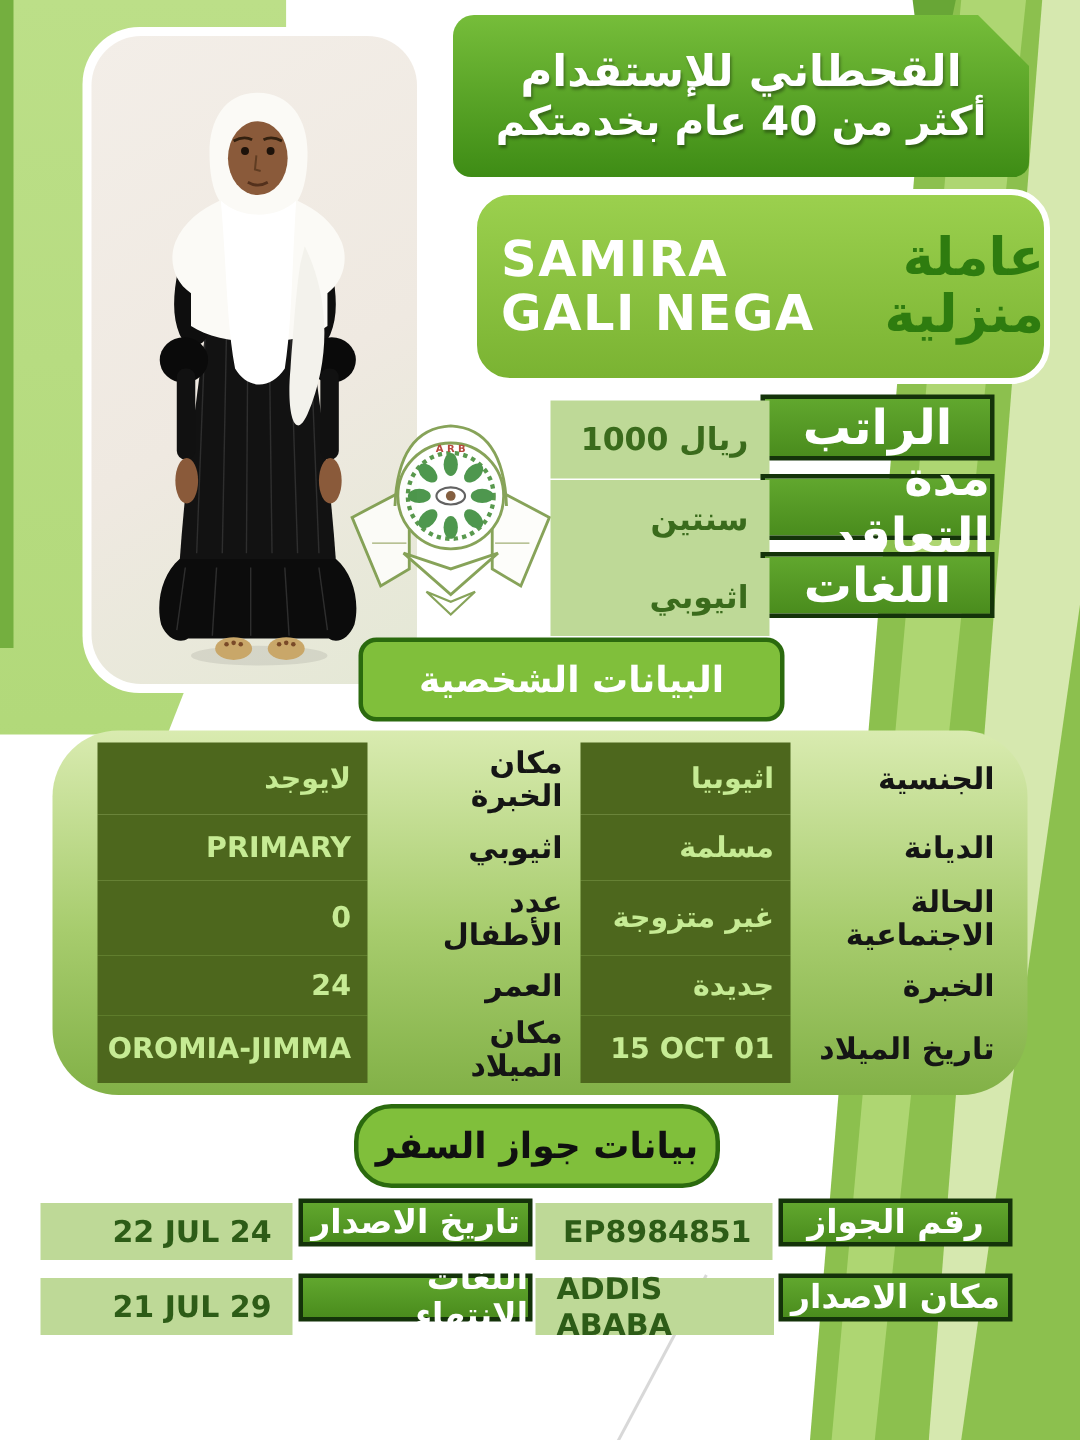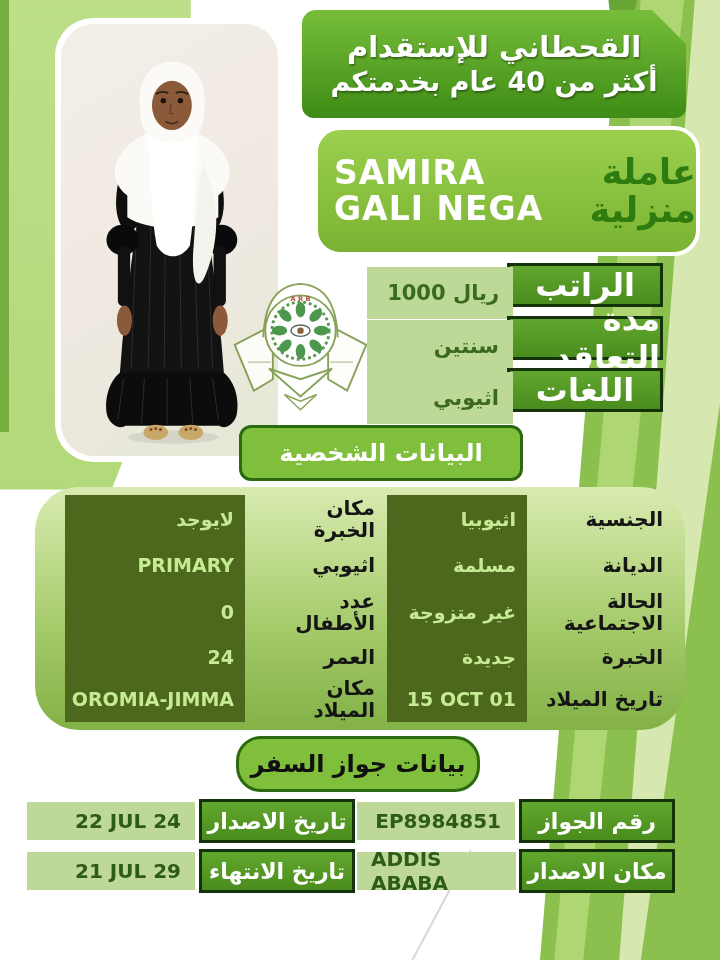--- a/index.html
+++ b/index.html
@@ -102,21 +102,21 @@
     grid-template-columns:158px 140px 142px 180px 1fr;
     grid-template-rows:48px 44px 50px 40px 1fr;
   }
   .pgrid>div{display:flex;align-items:center;}
   .c-lab1{color:#151515;font-size:20px;font-weight:bold;padding-right:22px;padding-left:18px;line-height:1.12;}
   .c-val{background:#4d671d;color:#c6eb94;font-size:19px;font-weight:bold;padding-right:11px;line-height:1.1;}
   .c-lab2{color:#151515;font-size:20px;font-weight:bold;padding-right:12px;padding-left:44px;line-height:1.12;}
   .c-fill{background:transparent;}
 
   
-  .prow-lbl{width:156px;height:44px;font-size:22px;}
+  .prow-lbl{width:156px;height:32px;font-size:22px;}
   .prow-val{height:38px;font-size:20px;color:#2d5c17;justify-content:flex-start;padding:0 14px;}
 </style>
 </head>
 <body>
 
 <div class="page">
 
   <div class="bg">
     <div class="shape band-left"></div>
     <div class="left-edge"></div>
@@ -296,18 +296,18 @@
     </div>
   <div class="lbl-box prow-lbl" style="left:199px;top:799px">تاريخ الاصدار</div>
   <div class="val-box prow-val" style="left:27px;top:802px;width:168px">
       <span class="ltr">22 JUL 24</span>
     </div>
 
   <div class="lbl-box prow-lbl" style="left:519px;top:849px">مكان الاصدار</div>
   <div class="val-box prow-val" style="left:357px;top:852px;width:159px">
       <span class="ltr">ADDIS ABABA</span>
     </div>
-  <div class="lbl-box prow-lbl" style="left:199px;top:849px">تاريخ الانتهاء</div>
+  <div class="lbl-box prow-lbl" style="left:199px;top:849px">اللغات الانتهاء</div>
   <div class="val-box prow-val" style="left:27px;top:852px;width:168px">
       <span class="ltr">21 JUL 29</span>
     </div>
 
 </div>
 
 </body></html>

